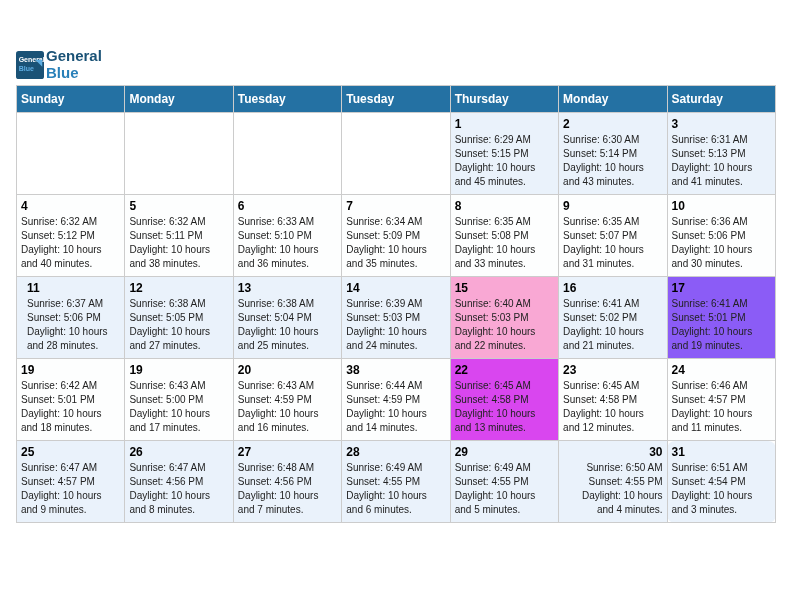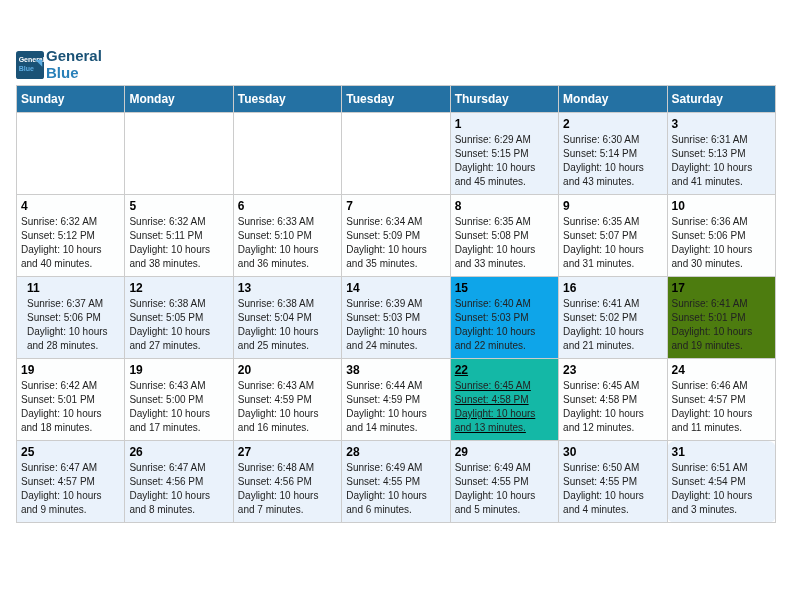--- a/index.html
+++ b/index.html
@@ -181,29 +181,29 @@
           <div class="day-detail">Sunrise: 6:38 AM<br>Sunset: 5:05 PM<br>Daylight: 10 hours<br>and 27 minutes.</div>
         </td>
         <td style="background-color: rgb(234, 242, 251);">
           <span class="day-num">13</span>
           <div class="day-detail">Sunrise: 6:38 AM<br>Sunset: 5:04 PM<br>Daylight: 10 hours<br>and 25 minutes.</div>
         </td>
         <td style="background-color: rgb(234, 242, 251);">
           <span class="day-num">14</span>
           <div class="day-detail">Sunrise: 6:39 AM<br>Sunset: 5:03 PM<br>Daylight: 10 hours<br>and 24 minutes.</div>
         </td>
-        <td style="background-color: #0ea5e9;">
+        <td style="background-color: #f9a8d4;">
           <span class="day-num">15</span>
           <div class="day-detail">Sunrise: 6:40 AM<br>Sunset: 5:03 PM<br>Daylight: 10 hours<br>and 22 minutes.</div>
         </td>
         <td style="background-color: rgb(234, 242, 251);">
           <span class="day-num">16</span>
           <div class="day-detail">Sunrise: 6:41 AM<br>Sunset: 5:02 PM<br>Daylight: 10 hours<br>and 21 minutes.</div>
         </td>
-        <td style="background-color: #4d7c0f;">
+        <td style="background-color: #8b5cf6;">
           <span class="day-num">17</span>
           <div class="day-detail">Sunrise: 6:41 AM<br>Sunset: 5:01 PM<br>Daylight: 10 hours<br>and 19 minutes.</div>
         </td>
       </tr>
       <tr>
         <td style="background-color: rgb(253, 254, 254);">
           <span class="day-num">19</span>
           <div class="day-detail">Sunrise: 6:42 AM<br>Sunset: 5:01 PM<br>Daylight: 10 hours<br>and 18 minutes.</div>
         </td>
         <td style="background-color: rgb(253, 254, 254);">
@@ -211,21 +211,21 @@
           <div class="day-detail">Sunrise: 6:43 AM<br>Sunset: 5:00 PM<br>Daylight: 10 hours<br>and 17 minutes.</div>
         </td>
         <td style="background-color: rgb(253, 254, 254);">
           <span class="day-num">20</span>
           <div class="day-detail">Sunrise: 6:43 AM<br>Sunset: 4:59 PM<br>Daylight: 10 hours<br>and 16 minutes.</div>
         </td>
         <td style="background-color: rgb(253, 254, 254);">
           <span class="day-num">38</span>
           <div class="day-detail">Sunrise: 6:44 AM<br>Sunset: 4:59 PM<br>Daylight: 10 hours<br>and 14 minutes.</div>
         </td>
-        <td style="background-color: #14b8a6; text-decoration: underline;">
+        <td style="background-color: #d946ef;">
           <span class="day-num">22</span>
           <div class="day-detail">Sunrise: 6:45 AM<br>Sunset: 4:58 PM<br>Daylight: 10 hours<br>and 13 minutes.</div>
         </td>
         <td style="background-color: rgb(253, 254, 254);">
           <span class="day-num">23</span>
           <div class="day-detail">Sunrise: 6:45 AM<br>Sunset: 4:58 PM<br>Daylight: 10 hours<br>and 12 minutes.</div>
         </td>
         <td style="background-color: rgb(253, 254, 254);">
           <span class="day-num">24</span>
           <div class="day-detail">Sunrise: 6:46 AM<br>Sunset: 4:57 PM<br>Daylight: 10 hours<br>and 11 minutes.</div>
@@ -245,21 +245,21 @@
           <div class="day-detail">Sunrise: 6:48 AM<br>Sunset: 4:56 PM<br>Daylight: 10 hours<br>and 7 minutes.</div>
         </td>
         <td style="background-color: rgb(234, 242, 251); margin-top: 44px;">
           <span class="day-num">28</span>
           <div class="day-detail">Sunrise: 6:49 AM<br>Sunset: 4:55 PM<br>Daylight: 10 hours<br>and 6 minutes.</div>
         </td>
         <td style="background-color: rgb(234, 242, 251);">
           <span class="day-num">29</span>
           <div class="day-detail">Sunrise: 6:49 AM<br>Sunset: 4:55 PM<br>Daylight: 10 hours<br>and 5 minutes.</div>
         </td>
-        <td style="background-color: rgb(234, 242, 251);">
+        <td style="background-color: rgb(234, 242, 251); text-align: right;">
           <span class="day-num">30</span>
           <div class="day-detail">Sunrise: 6:50 AM<br>Sunset: 4:55 PM<br>Daylight: 10 hours<br>and 4 minutes.</div>
         </td>
         <td style="background-color: rgb(234, 242, 251); border-radius: 8px;">
           <span class="day-num">31</span>
           <div class="day-detail">Sunrise: 6:51 AM<br>Sunset: 4:54 PM<br>Daylight: 10 hours<br>and 3 minutes.</div>
         </td>
       </tr>
     </tbody>
 </table>

